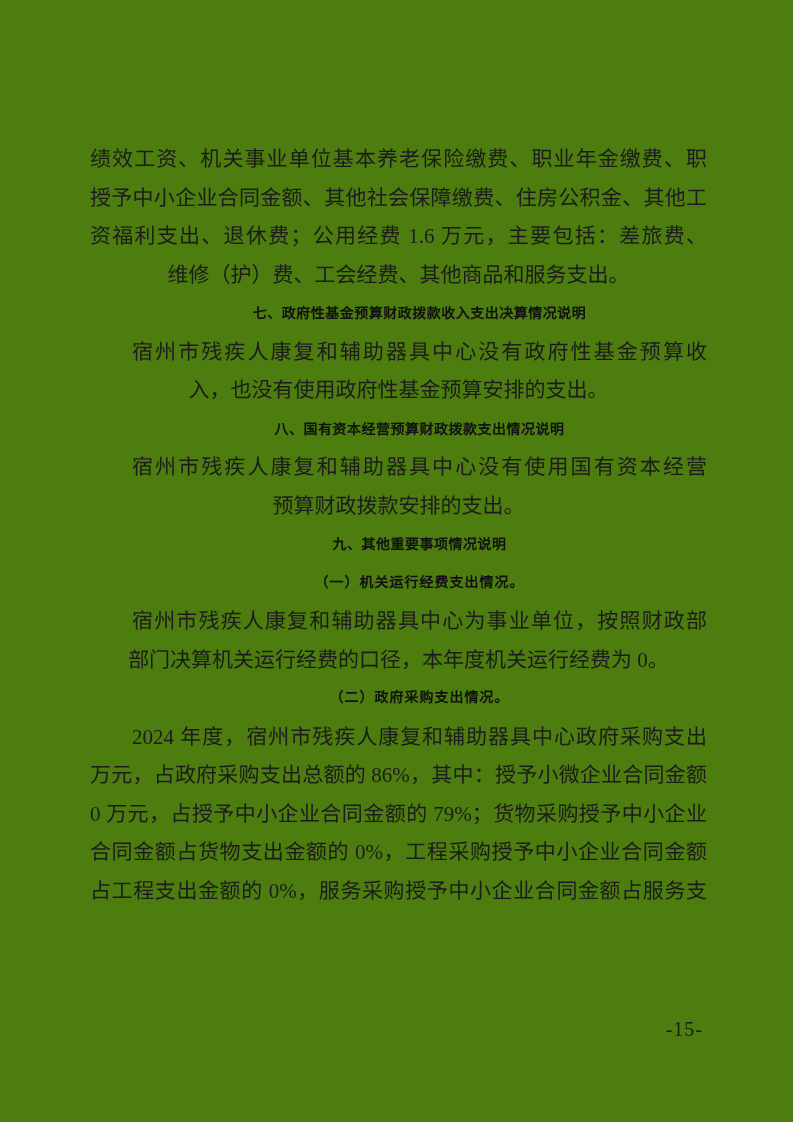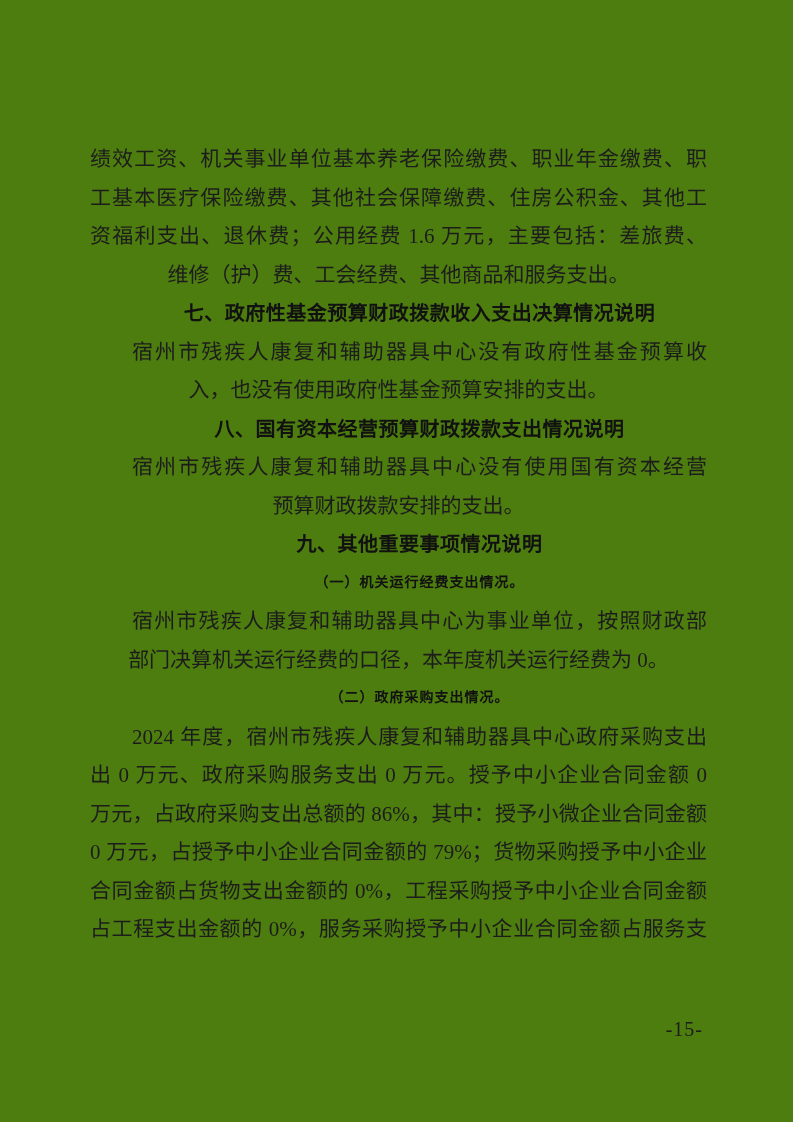--- a/index.html
+++ b/index.html
@@ -34,21 +34,21 @@
   .just {
     text-align: justify;
     text-align-last: justify;
   }
   .ind {
     text-indent: 42px;
   }
   .heading {
     font-family: "Liberation Sans", "DejaVu Sans", sans-serif;
     font-weight: 700;
-    font-size: 20px;
+    font-size: 14px;
     letter-spacing: 0.5px;
     text-indent: 42px;
     color: #111111;
   }
   .subheading {
     font-family: "Liberation Serif", "DejaVu Serif", serif;
     font-weight: 700;
     font-size: 14px;
     letter-spacing: 1px;
     text-indent: 42px;
@@ -64,35 +64,34 @@
     letter-spacing: 1px;
     margin-top: 25px;
   }
 </style>
 </head>
 <body>
 
 <div class="page">
   <div class="content" id="content">
       <div class="line body-line just">绩效工资、机关事业单位基本养老保险缴费、职业年金缴费、职</div>
-      <div class="line body-line just">工基本医疗保险缴费、其他社会保障缴费、住房公积金、其他工</div>
+      <div class="line body-line just">授予中小企业合同金额、其他社会保障缴费、住房公积金、其他工</div>
       <div class="line body-line just">资福利支出、退休费；公用经费 1.6 万元，主要包括：差旅费、</div>
       <div class="line body-line">维修（护）费、工会经费、其他商品和服务支出。</div>
       <div class="line heading">七、政府性基金预算财政拨款收入支出决算情况说明</div>
       <div class="line body-line just ind">宿州市残疾人康复和辅助器具中心没有政府性基金预算收</div>
       <div class="line body-line">入，也没有使用政府性基金预算安排的支出。</div>
       <div class="line heading">八、国有资本经营预算财政拨款支出情况说明</div>
       <div class="line body-line just ind">宿州市残疾人康复和辅助器具中心没有使用国有资本经营</div>
       <div class="line body-line">预算财政拨款安排的支出。</div>
       <div class="line heading">九、其他重要事项情况说明</div>
       <div class="line subheading">（一）机关运行经费支出情况。</div>
       <div class="line body-line just ind">宿州市残疾人康复和辅助器具中心为事业单位，按照财政部</div>
       <div class="line body-line">部门决算机关运行经费的口径，本年度机关运行经费为 0。</div>
       <div class="line subheading">（二）政府采购支出情况。</div>
       <div class="line body-line just ind">2024 年度，宿州市残疾人康复和辅助器具中心政府采购支出</div>
-      <div class="line body-line just">出 0 万元、政府采购服务支出 0 万元。授予中小企业合同金额 0</div>
       <div class="line body-line just">万元，占政府采购支出总额的 86%，其中：授予小微企业合同金额</div>
       <div class="line body-line just">0 万元，占授予中小企业合同金额的 79%；货物采购授予中小企业</div>
       <div class="line body-line just">合同金额占货物支出金额的 0%，工程采购授予中小企业合同金额</div>
       <div class="line body-line just">占工程支出金额的 0%，服务采购授予中小企业合同金额占服务支</div>
     </div>
   <div class="page-number">-15-</div>
 </div>
 
 </body></html>

